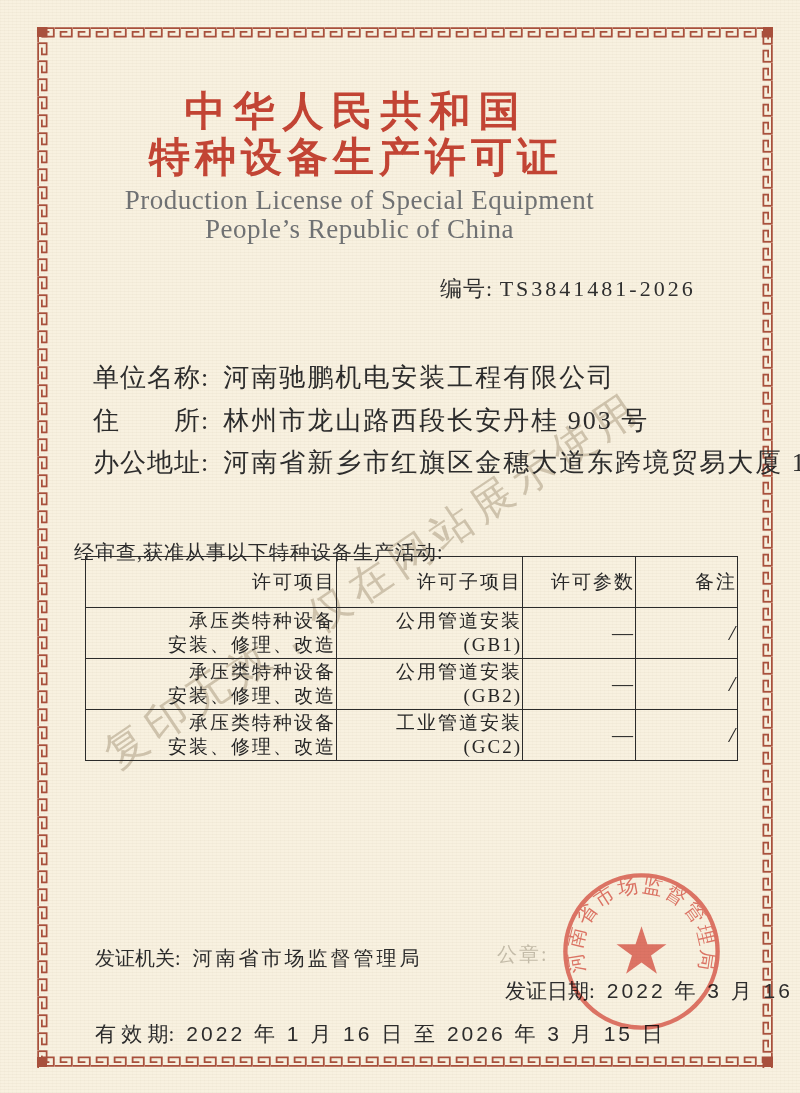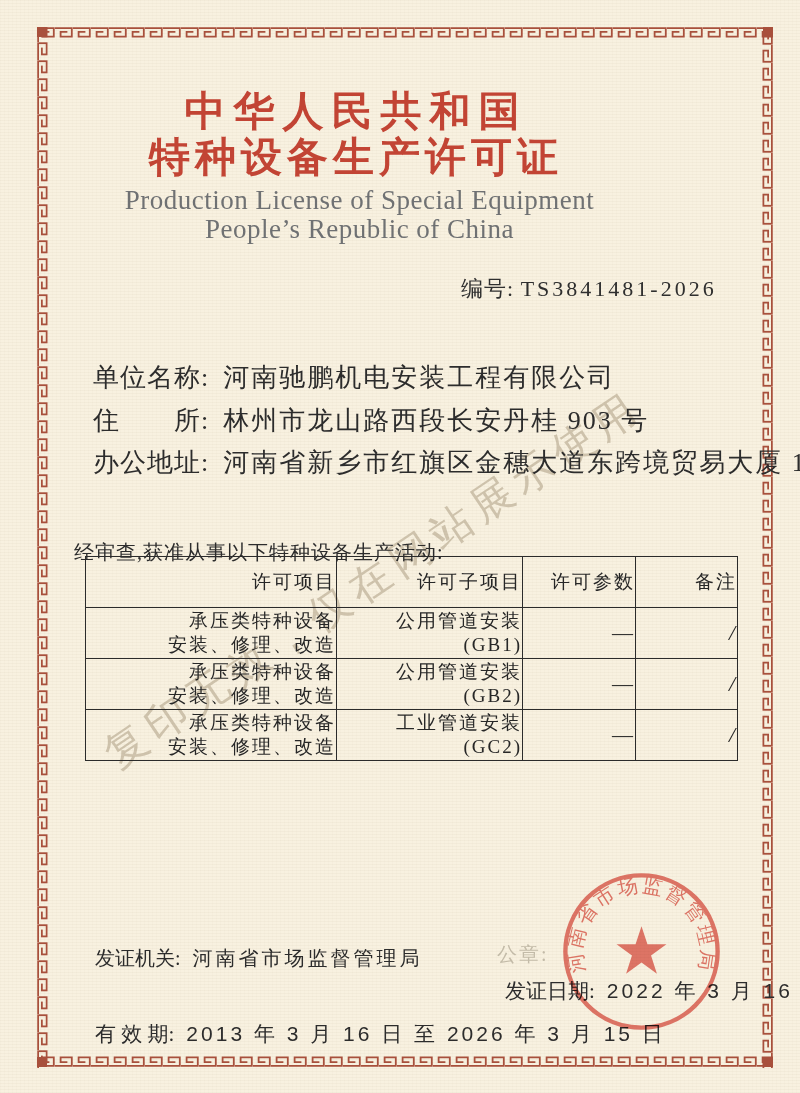--- a/index.html
+++ b/index.html
@@ -25,21 +25,21 @@
   .title-cn{
     position:absolute;left:0;width:712px;text-align:center;
     color:var(--c-title,#c24434);font-weight:bold;font-size:41px;line-height:46px;
     letter-spacing:8px;
   }
   .title-en{
     position:absolute;left:0;width:719px;text-align:center;
     color:#6f7173;font-size:27px;line-height:30px;letter-spacing:.5px;
   }
   .serial{
-    position:absolute;left:440px;top:274px;font-size:22px;color:#2f2f2f;letter-spacing:1px;margin-left:21px;
+    position:absolute;left:440px;top:274px;font-size:22px;color:#2f2f2f;letter-spacing:1px;
   }
   .serial .val{letter-spacing:3px;}
   
   .field{position:absolute;left:93px;font-size:26px;color:#2c2c2c;white-space:nowrap;}
   .field .label{letter-spacing:1px;}
   .field .value{margin-left:14px;letter-spacing:2px;}
   .intro{position:absolute;left:74px;top:539px;font-size:20px;color:#2c2c2c;letter-spacing:1px;}
   
   table.lic{
     position:absolute;left:85px;top:556px;width:652px;
@@ -178,21 +178,21 @@
     </table>
 
   <div class="footer-line" style="left:95px;top:945px;">
     <span>发证机关:</span><span class="value">河南省市场监督管理局</span>
   </div>
   <div class="seal-label">公章:</div>
   <div class="footer-line" style="left:505px;top:977px;font-size:21px;">
     <span>发证日期:</span><span class="value num-sans">2022 年 3 月 16 日</span>
   </div>
   <div class="footer-line" style="left:95px;top:1020px;font-size:21px;">
-    <span>有 效 期:</span><span class="value num-sans">2013 年 3 月 16 日 至 2026 年 3 月 15 日</span>
+    <span>有 效 期:</span><span class="value num-sans">2022 年 1 月 16 日 至 2026 年 3 月 15 日</span>
   </div>
 
   <svg class="seal" viewBox="0 0 200 200" aria-hidden="true">
     <circle cx="100" cy="100" r="87" fill="none" stroke="#dd5a50" stroke-width="5"></circle>
     <path id="sealArc" d="M 36,123 A 68,68 0 1 1 164,123" fill="none"></path>
     <text font-size="23" fill="#dd5a50" letter-spacing="3" font-family="Liberation Serif, serif">
       <textPath href="#sealArc" startOffset="50%" text-anchor="middle">河南省市场监督管理局</textPath>
     </text>
     <polygon points="100,71 106.8,91.7 128.5,91.7 110.9,104.6 117.6,125.3 100,112.5 82.4,125.3 89.1,104.6 71.5,91.7 93.2,91.7" fill="#dd5a50"></polygon>
   </svg>

